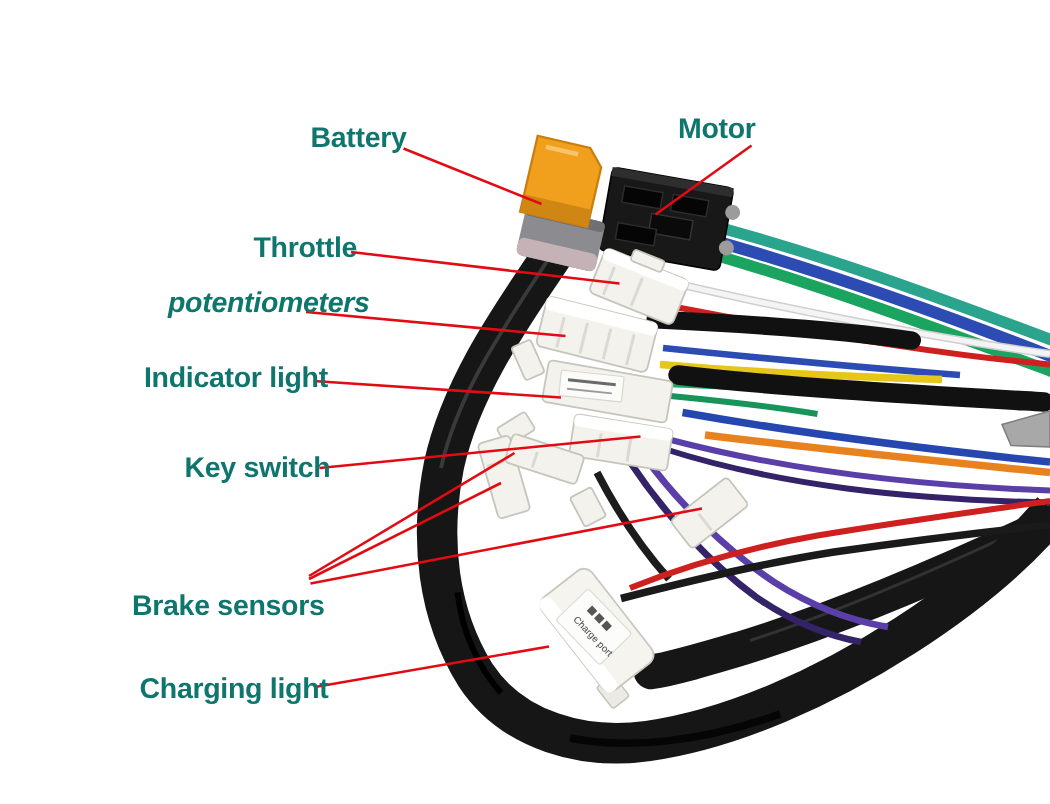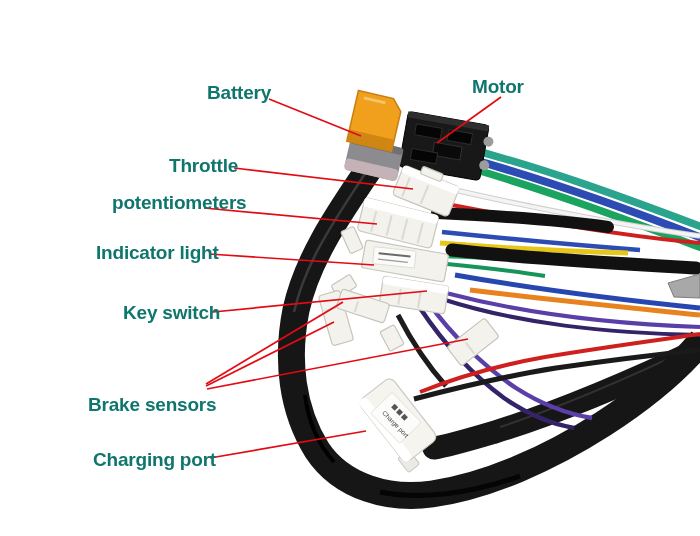--- a/index.html
+++ b/index.html
@@ -6,21 +6,21 @@
   #canvas{
     position:relative;width:700px;height:536px;overflow:hidden;
     background:#ffffff;font-family:"Liberation Sans",sans-serif;
   }
   #photo{position:absolute;left:0;top:0;}
   .label{
     position:absolute;color:#0f766e;
     font:bold 19px/1.12 "Liberation Sans",sans-serif;
     letter-spacing:-0.2px;white-space:nowrap;user-select:none;
   }
-  .label .l2{display:block;}
+  .label .l2{display:block;font-style:italic;}
 </style>
 </head>
 <body>
 
 <div id="canvas">
 
   <svg id="photo" width="700" height="536" viewBox="0 0 700 536">
 
     <g>
       <path d="M458,146 C545,168 625,198 702,227" stroke="#2aa48c" stroke-width="7.5" fill="none"></path>
@@ -175,23 +175,23 @@
       <line x1="209" y1="254" x2="374" y2="265"></line>
       <line x1="213" y1="312" x2="427" y2="291"></line>
       <line x1="206" y1="384" x2="343" y2="302"></line>
       <line x1="206" y1="386" x2="334" y2="322"></line>
       <line x1="207" y1="389" x2="468" y2="339"></line>
       <line x1="210" y1="458" x2="366" y2="431"></line>
     </g>
   </svg>
 
   <div class="label" style="left:207px;top:82px">Battery</div>
-  <div class="label" style="left:472px;top:76px">Motor</div>
+  <div class="label" style="left:452px;top:76px">Motor</div>
   <div class="label" style="left:169px;top:155px">Throttle</div>
   <div class="label" style="left:112px;top:192px">
     <span class="l2">potentiometers</span>
   </div>
   <div class="label" style="left:96px;top:242px">Indicator light</div>
   <div class="label" style="left:123px;top:302px">Key switch</div>
   <div class="label" style="left:88px;top:394px">Brake sensors</div>
-  <div class="label" style="left:93px;top:449px">Charging port</div>
+  <div class="label" style="left:93px;top:449px">Charging light</div>
 
 </div>
 
 </body></html>

